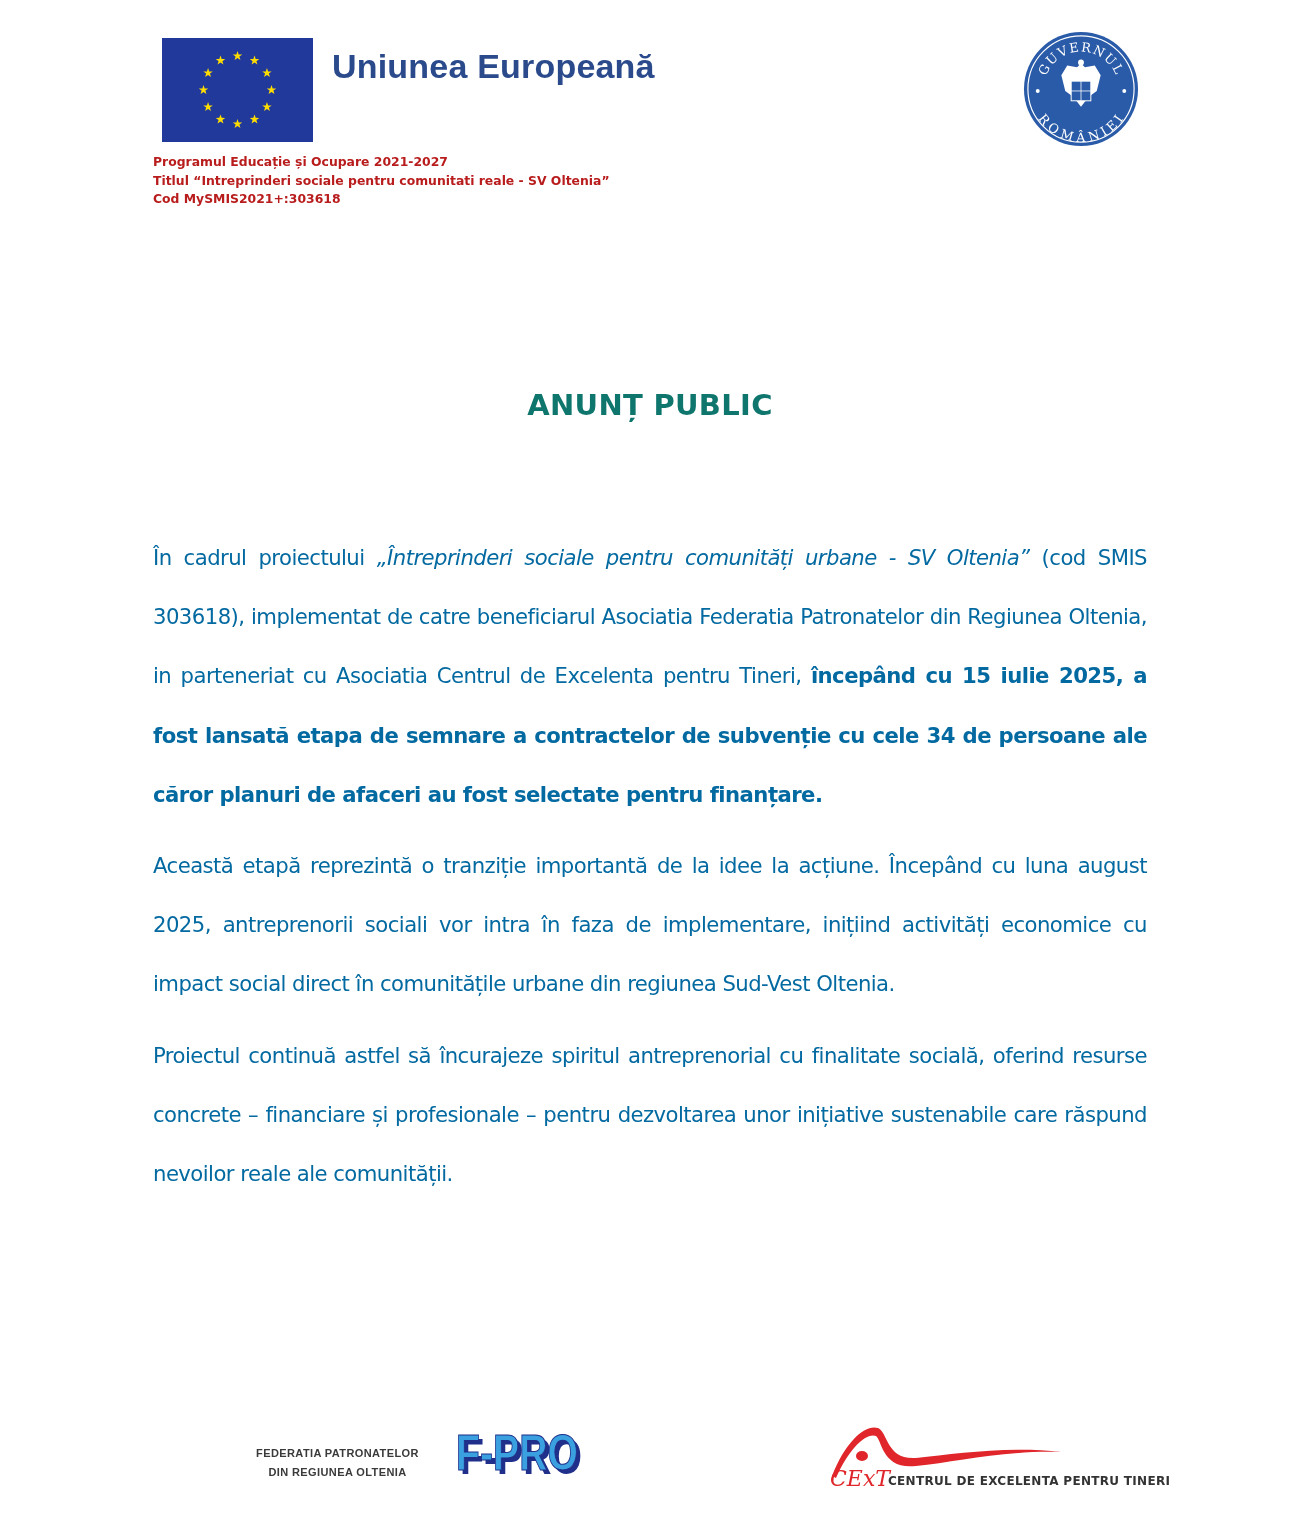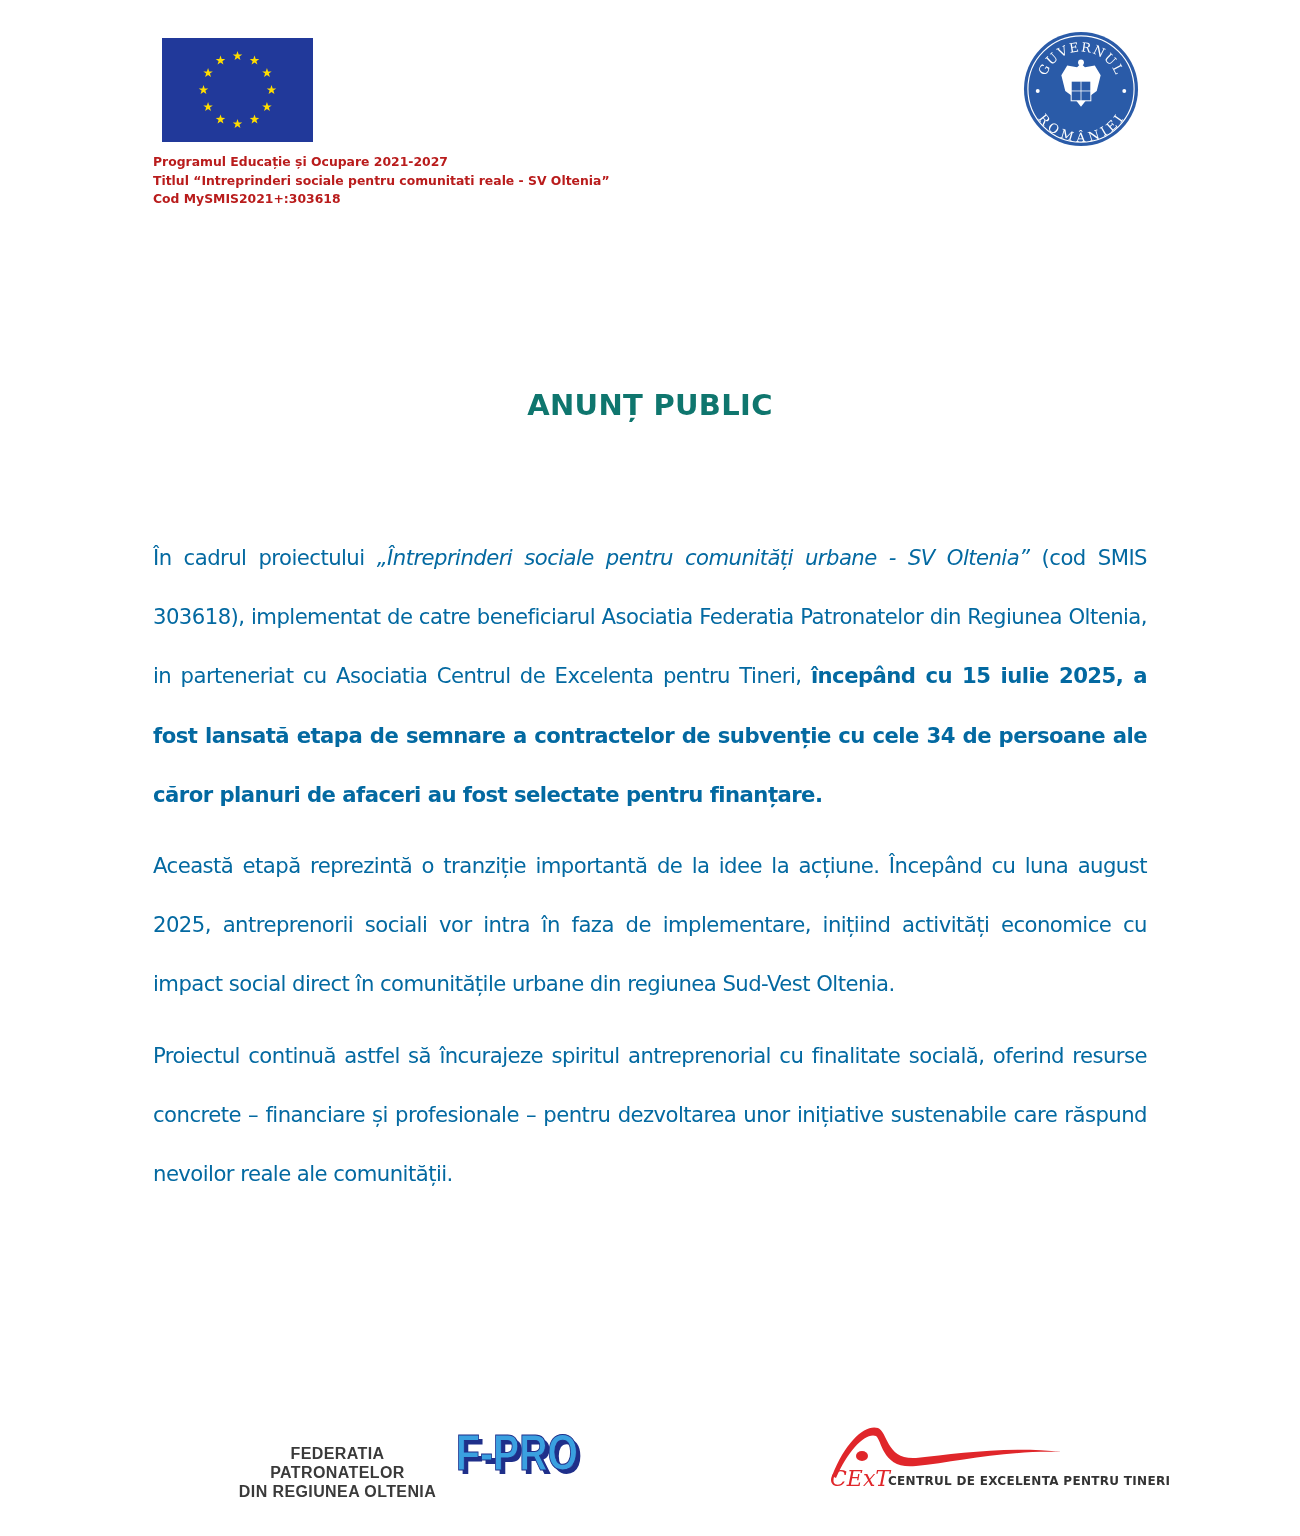--- a/index.html
+++ b/index.html
@@ -31,21 +31,21 @@
     .body-text {
       position: absolute; left: 153px; top: 528px; width: 994px;
       font-family: "DejaVu Sans", sans-serif; font-size: 21.2px; line-height: 59.2px; color: #0369a1;
       text-align: justify; letter-spacing: -0.55px;
     }
     .body-text p { margin: 0 0 12px 0; }
     .body-text em { font-style: italic; }
     .body-text strong { font-weight: bold; }
     .fpro-text {
       position: absolute; left: 230px; top: 1444px; width: 215px; text-align: center;
-      font-family: "Liberation Sans", sans-serif; font-weight: bold; font-size: 16px; line-height: 19px; color: #3a3a3a;
+      font-family: "Liberation Sans", sans-serif; font-weight: bold; font-size: 11px; line-height: 19px; color: #3a3a3a;
       letter-spacing: 0.4px;
     }
     .fpro-logo { position: absolute; left: 454px; top: 1424px; width: 130px; height: 58px; }
     .fpro-logo svg { width: 100%; height: 100%; display: block; }
     .cext-logo { position: absolute; left: 826px; top: 1420px; width: 240px; height: 70px; }
     .cext-logo svg { width: 100%; height: 100%; display: block; }
     .cext-caption {
       position: absolute; left: 888px; top: 1474px; font-family: "DejaVu Sans", sans-serif;
       font-weight: bold; font-size: 12px; color: #333; letter-spacing: 0.3px;
     }
@@ -66,20 +66,21 @@
         <polygon points="75.50,81.00 76.68,84.38 80.26,84.45 77.40,86.62 78.44,90.05 75.50,88.00 72.56,90.05 73.60,86.62 70.74,84.45 74.32,84.38"></polygon>
         <polygon points="58.50,76.44 59.68,79.83 63.26,79.90 60.40,82.06 61.44,85.49 58.50,83.44 55.56,85.49 56.60,82.06 53.74,79.90 57.32,79.83"></polygon>
         <polygon points="46.06,64.00 47.23,67.38 50.81,67.45 47.96,69.62 48.99,73.05 46.06,71.00 43.12,73.05 44.15,69.62 41.30,67.45 44.88,67.38"></polygon>
         <polygon points="41.50,47.00 42.68,50.38 46.26,50.45 43.40,52.62 44.44,56.05 41.50,54.00 38.56,56.05 39.60,52.62 36.74,50.45 40.32,50.38"></polygon>
         <polygon points="46.06,30.00 47.23,33.38 50.81,33.45 47.96,35.62 48.99,39.05 46.06,37.00 43.12,39.05 44.15,35.62 41.30,33.45 44.88,33.38"></polygon>
         <polygon points="58.50,17.56 59.68,20.94 63.26,21.01 60.40,23.17 61.44,26.60 58.50,24.56 55.56,26.60 56.60,23.17 53.74,21.01 57.32,20.94"></polygon>
       </g>
   </svg>
 </div>
 <div class="eu-text">
+  <div>Uniunea Europeană</div>
 </div>
 
 <div class="gov-seal">
   <svg viewBox="0 0 120 120">
     <defs>
       <path id="arcTop" d="M 22 60 A 38 38 0 0 1 98 60"></path>
       <path id="arcBot" d="M 18 62 A 42 42 0 0 0 102 62"></path>
     </defs>
     <circle cx="60" cy="60" r="58" fill="#2a5ba8"></circle>
     <circle cx="60" cy="60" r="54" fill="none" stroke="#ffffff" stroke-width="1.2"></circle>

